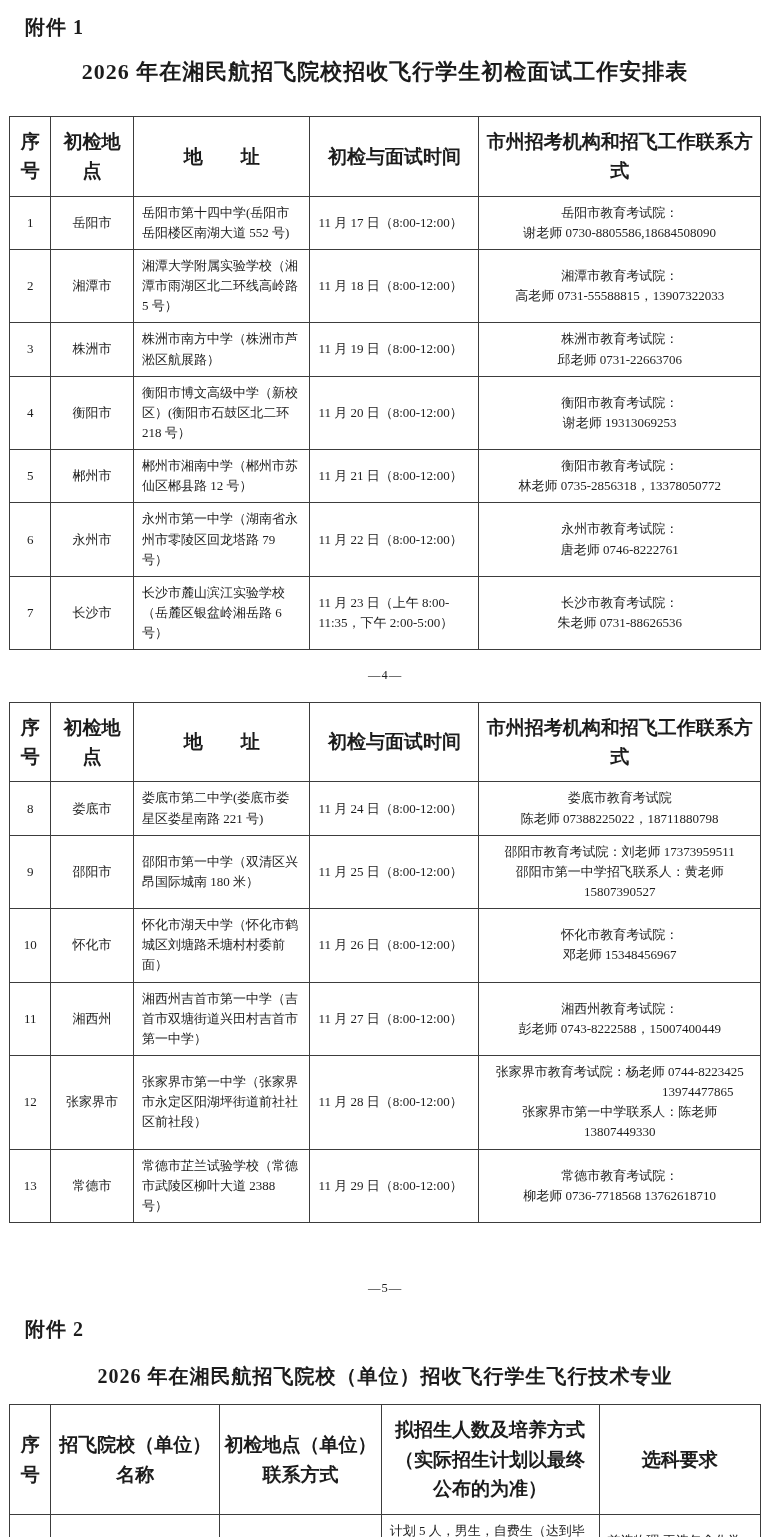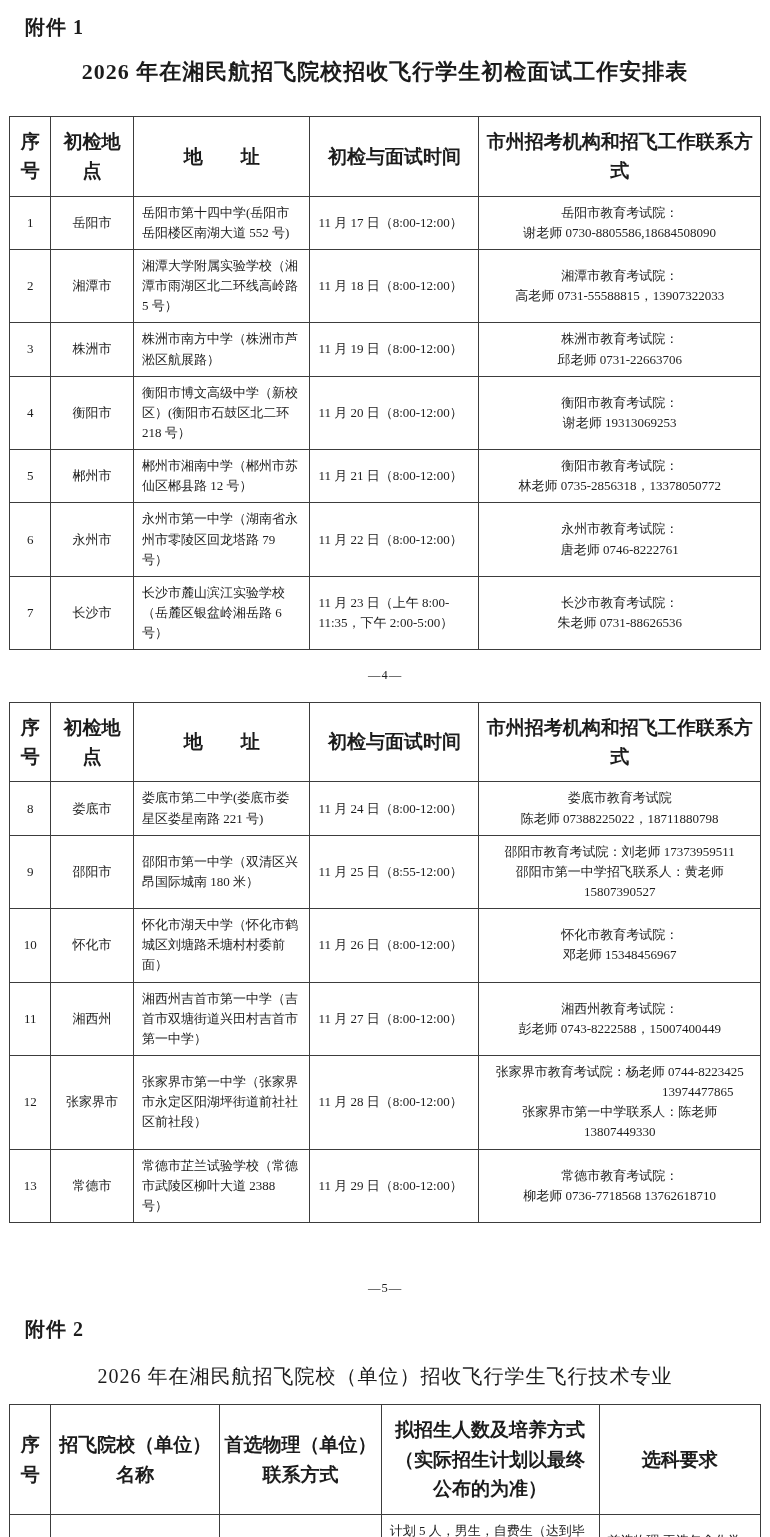--- a/index.html
+++ b/index.html
@@ -5,21 +5,21 @@
   * { margin:0; padding:0; box-sizing:border-box; }
   html,body { width:770px; background:#ffffff; }
   body {
     height:1537px; overflow:hidden;
     font-family:"Liberation Serif","DejaVu Serif",serif;
     color:#1c1c1c; font-size:13px; line-height:1.55;
     padding:10px 9px 0 9px;
   }
   .att-label { font-size:20px; font-weight:600; margin:2px 0 14px 16px; letter-spacing:1px; }
   .doc-title { text-align:center; font-weight:bold; font-size:22px; line-height:1.4; margin-bottom:28px; letter-spacing:1px; }
-  .doc-title2 { text-align:center; font-weight:normal; font-size:20px; line-height:1.55; margin:16px 0 12px 0; letter-spacing:1px; }
+  .doc-title2 { text-align:center; font-weight:bold; font-size:20px; line-height:1.55; margin:16px 0 12px 0; letter-spacing:1px; }
   table { width:100%; border-collapse:collapse; table-layout:fixed; }
   th, td { border:1px solid #3c3c3c; padding:6px 8px; vertical-align:middle; word-break:break-word; }
   th { font-weight:bold; text-align:center; font-size:19px; padding:10px 4px; white-space:pre-line; }
   td.c { text-align:center; }
   td.pre { white-space:pre-wrap;text-align:center; }
   .t1 col.c1{width:5.5%} .t1 col.c2{width:11%} .t1 col.c3{width:23.5%} .t1 col.c4{width:22.5%} .t1 col.c5{width:37.5%}
   .t2 col.c1{width:5.5%} .t2 col.c2{width:22.5%} .t2 col.c3{width:21.5%} .t2 col.c4{width:29%} .t2 col.c5{width:21.5%}
   .page-marker { text-align:center; font-size:12.5px; margin:16px 0; letter-spacing:1px; }
   .gap-lg { margin-top:56px; }
 </style>
@@ -143,21 +143,21 @@
           <td>娄底市第二中学(娄底市娄星区娄星南路 221 号)</td>
           <td>11 月 24 日（8:00-12:00）</td>
           <td class="pre">娄底市教育考试院
 陈老师 07388225022，18711880798</td>
         </tr>
 
         <tr>
           <td class="c">9</td>
           <td class="c">邵阳市</td>
           <td>邵阳市第一中学（双清区兴昂国际城南 180 米）</td>
-          <td>11 月 25 日（8:55-12:00）</td>
+          <td>11 月 25 日（8:00-12:00）</td>
           <td class="pre">邵阳市教育考试院：刘老师 17373959511
 邵阳市第一中学招飞联系人：黄老师 15807390527</td>
         </tr>
 
         <tr>
           <td class="c">10</td>
           <td class="c">怀化市</td>
           <td>怀化市湖天中学（怀化市鹤城区刘塘路禾塘村村委前面）</td>
           <td>11 月 26 日（8:00-12:00）</td>
           <td class="pre">怀化市教育考试院：
@@ -210,21 +210,21 @@
         <col class="c2">
         <col class="c3">
         <col class="c4">
         <col class="c5">
       </colgroup>
     <thead>
       <tr>
 
       <th>序号</th>
           <th>招飞院校（单位）名称</th>
-          <th>首选物理（单位）联系方式</th>
+          <th>初检地点（单位）联系方式</th>
           <th>拟招生人数及培养方式
 （实际招生计划以最终公布的为准）</th>
           <th>选科要求</th>
         </tr>
     </thead>
     <tbody>
 
         <tr>
           <td class="c">1</td>
           <td>中国民航大学（送培单位：本校）</td>

